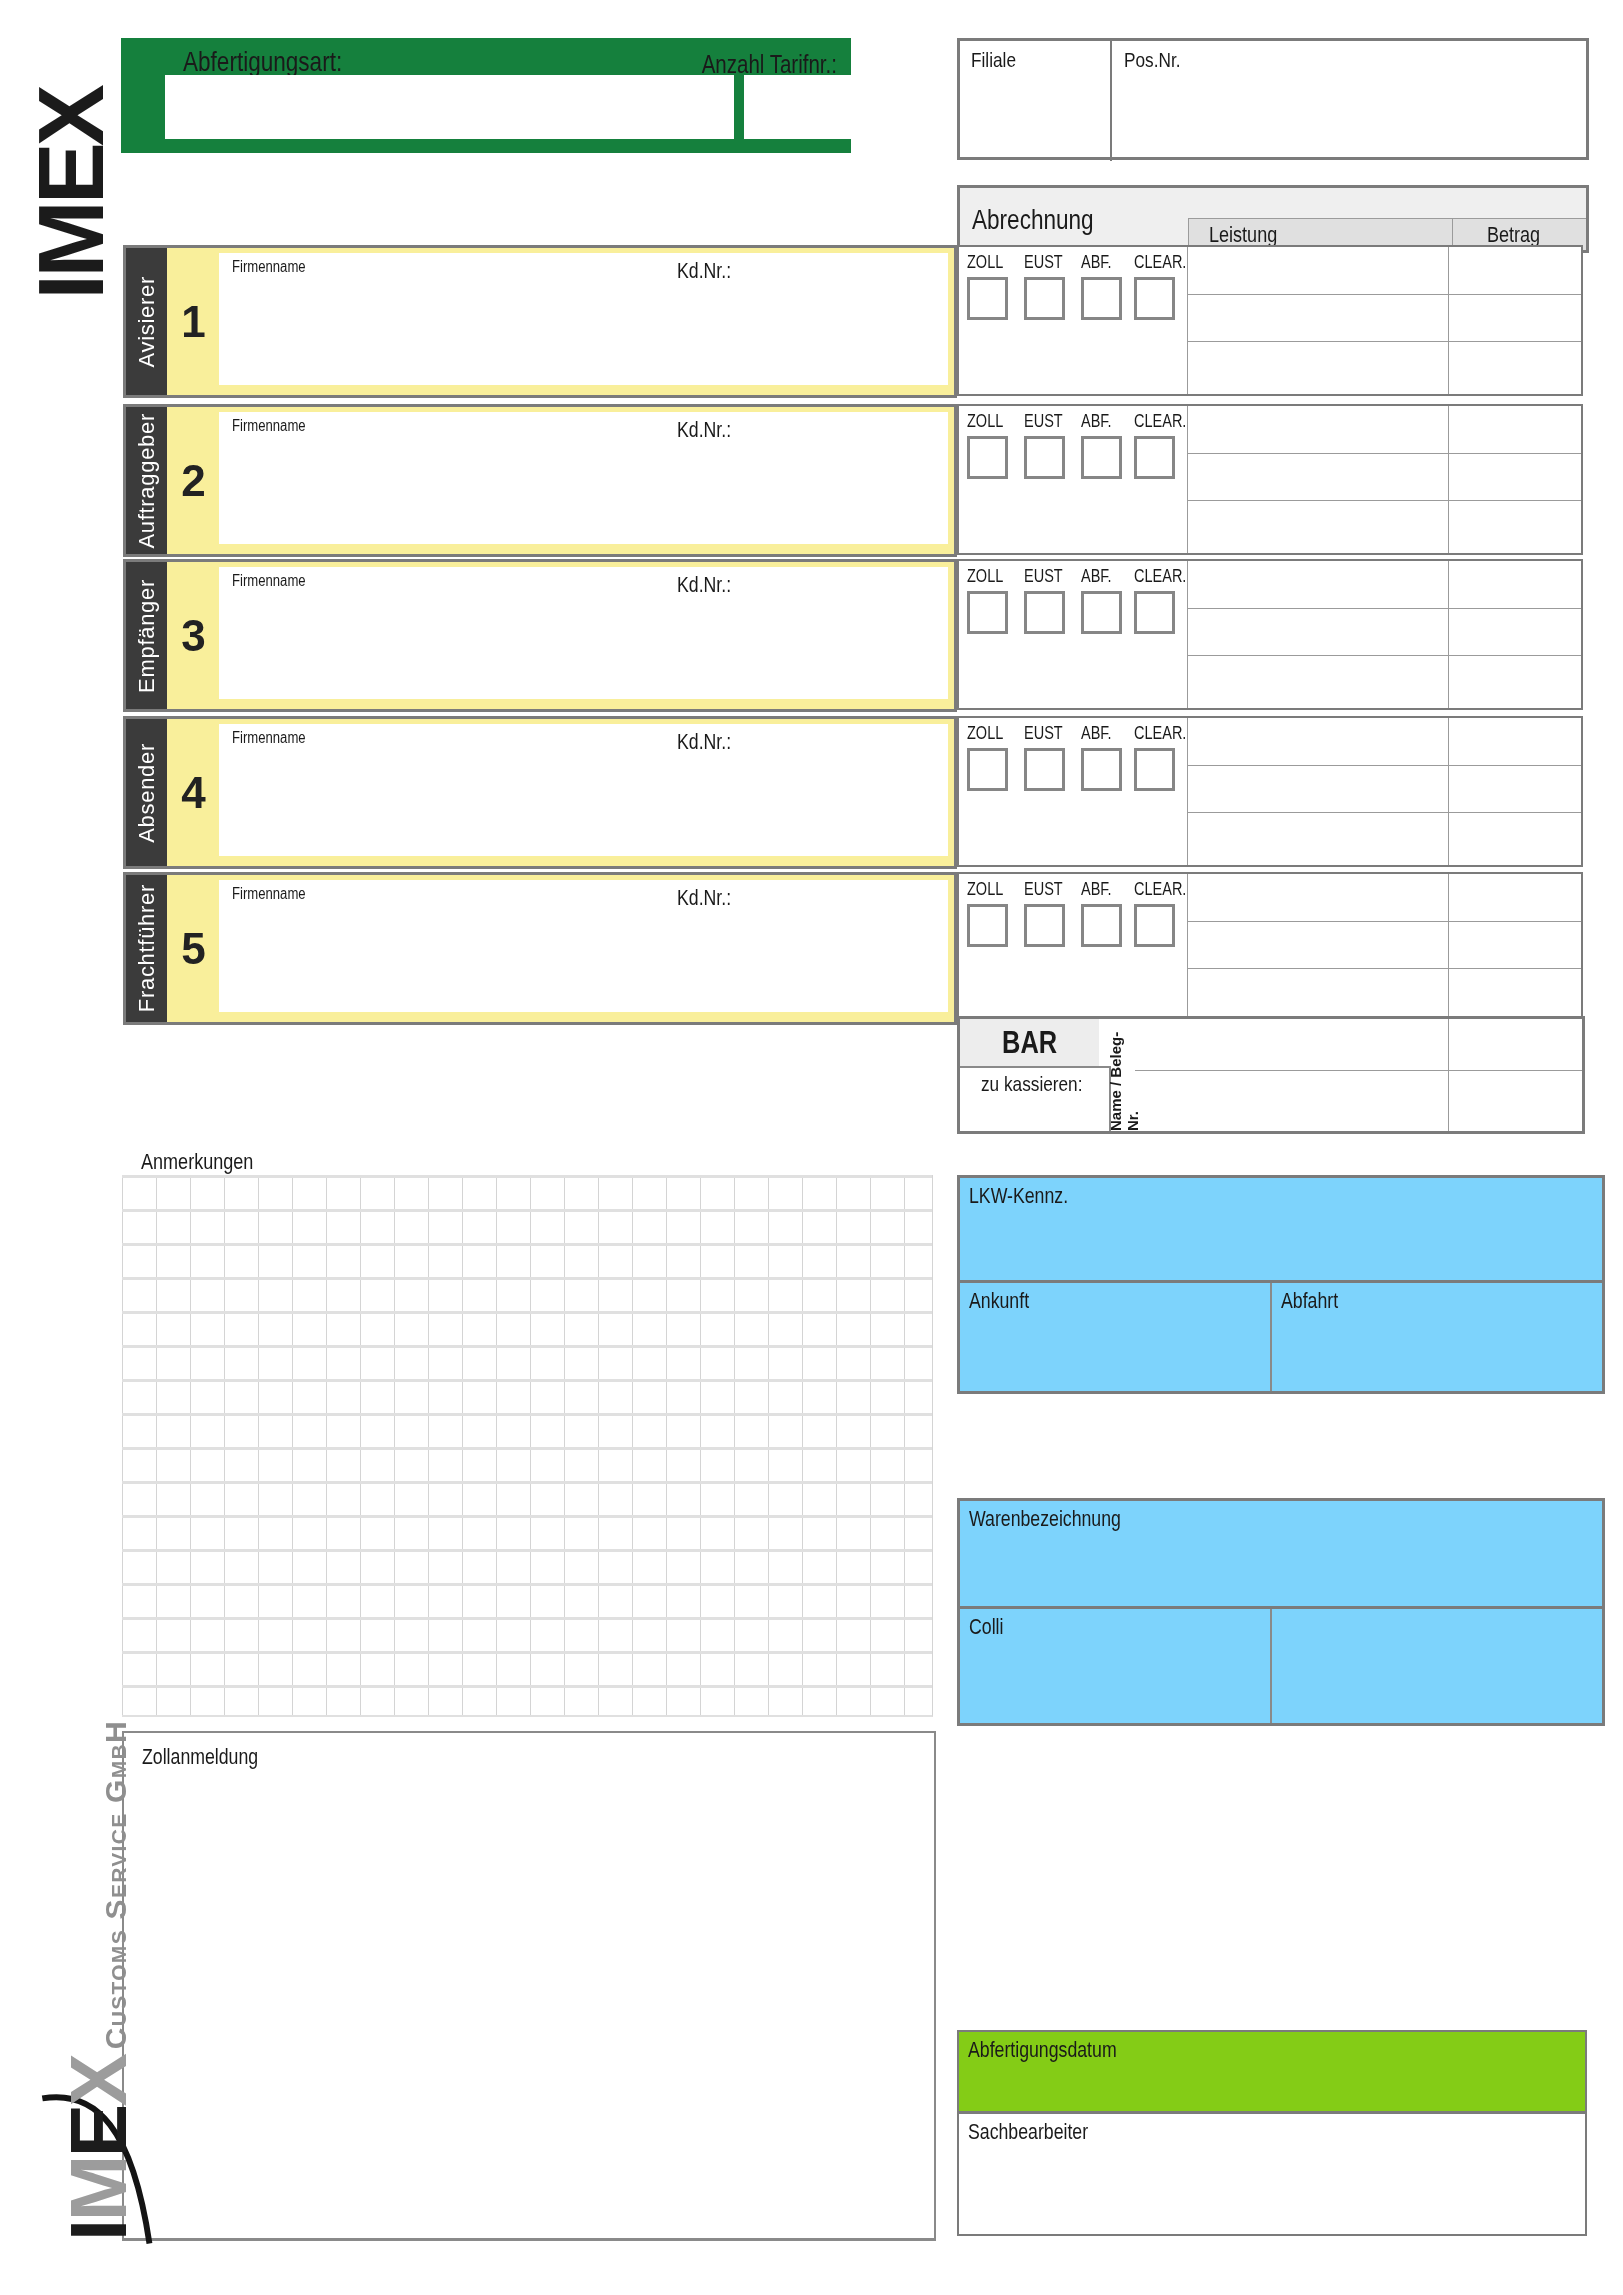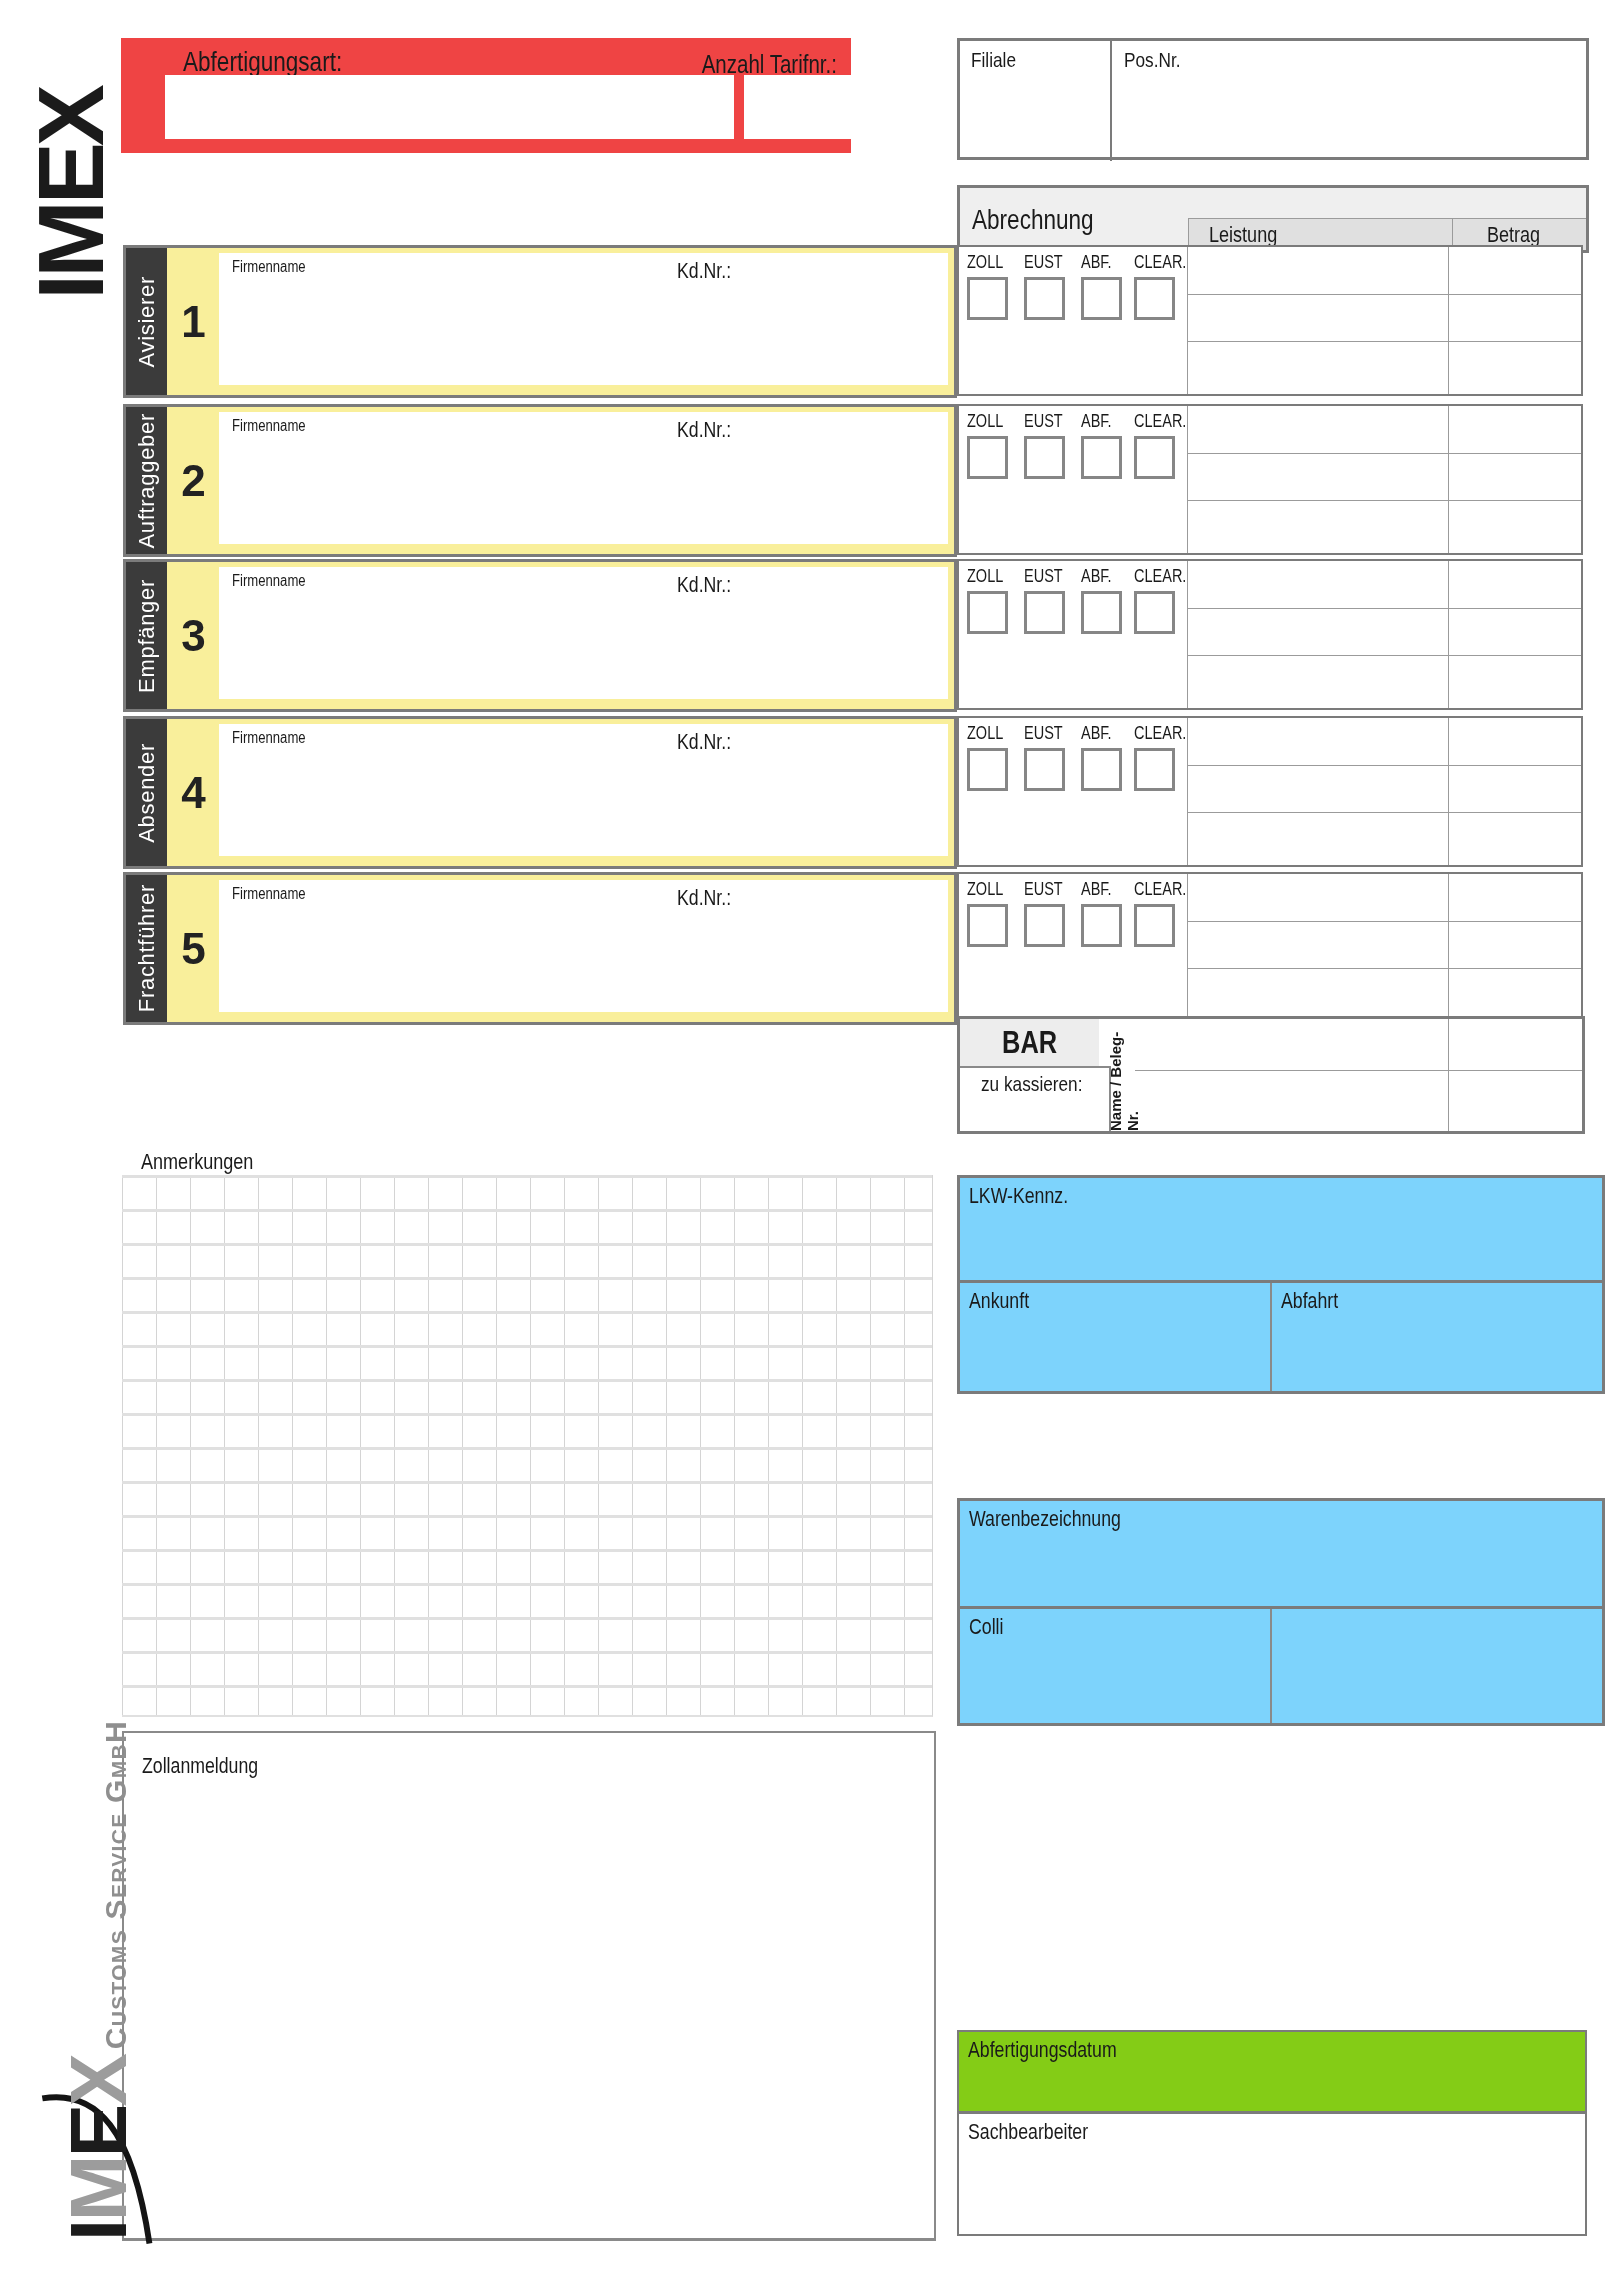--- a/index.html
+++ b/index.html
@@ -8,21 +8,21 @@
   .abs{position:absolute;}
   .cond{display:inline-block;transform:scaleX(.82);transform-origin:0 50%;white-space:nowrap;}
   .cond-r{display:inline-block;transform:scaleX(.82);transform-origin:100% 50%;white-space:nowrap;}
 
   
   .imex-big{left:33px;top:34px;width:77px;height:319px;display:flex;align-items:center;justify-content:center;}
   .imex-big span{writing-mode:vertical-rl;transform:rotate(180deg);font-weight:bold;font-size:93px;
                  line-height:69px;letter-spacing:-3.9px;color:#1b1b1b;}
 
   
-  .band{left:121px;top:38px;width:730px;height:115px;background:#ef4444;}
+  .band{left:121px;top:38px;width:730px;height:115px;background:#15803d;}
   .band .lbl1{position:absolute;left:62px;top:7.9px;font-size:27.5px;}
   .band .lbl2{position:absolute;right:14.4px;top:11.8px;font-size:25px;}
   .inputbox{background:#fff;}
   .band .box1{position:absolute;left:44px;top:37px;width:569px;height:64px;}
   .band .box2{position:absolute;left:623px;top:37px;width:183px;height:64px;}
 
   
   .filiale{left:957px;top:38px;width:626px;height:116px;border:3.9px solid #7b7b7b;background:#fff;}
   .filiale .divider{position:absolute;left:150px;top:0;bottom:-3.9px;width:2px;background:#7b7b7b;}
   .filiale .flabel{position:absolute;left:10.5px;top:6.5px;font-size:21px;}
@@ -89,21 +89,21 @@
   .waren .halfR{top:108px;}
   .lkw .halfR{top:105px;}
   .celllbl{position:absolute;left:9.2px;top:5.2px;font-size:21.6px;}
 
   .datum{left:957px;top:2030px;width:626px;height:79px;border:2.6px solid #7b7b7b;background:#84cc16;}
   .sach{left:957px;top:2112px;width:626px;height:120px;border:2.6px solid #7b7b7b;background:#fff;}
 
   
   .zoll{left:122px;top:1731px;width:810px;height:505px;background:#fff;
         border:2px solid #8a8a8a;border-bottom:3.9px solid #8a8a8a;}
-  .zoll .celllbl{left:18.3px;top:10.5px;margin-top:9px;}
+  .zoll .celllbl{left:18.3px;top:10.5px;}
 
   
   .logo-small{left:41px;top:2241px;width:438px;height:98px;transform:rotate(-90deg);
               transform-origin:0 0;}
   .logo-small .line{position:absolute;left:0;bottom:0;white-space:nowrap;}
   .logo-small .L{font-weight:bold;font-size:80px;letter-spacing:-2.6px;line-height:1;}
   .logo-small .black{color:#1c1c1c;} .logo-small .gray{color:#9c9c9c;}
   .logo-small .suffix{font-variant:small-caps;font-weight:bold;font-size:30px;color:#8f8f8f;
                       letter-spacing:1.3px;margin-left:6.5px;}
   .logo-small svg{position:absolute;left:0;top:0;overflow:visible;}

